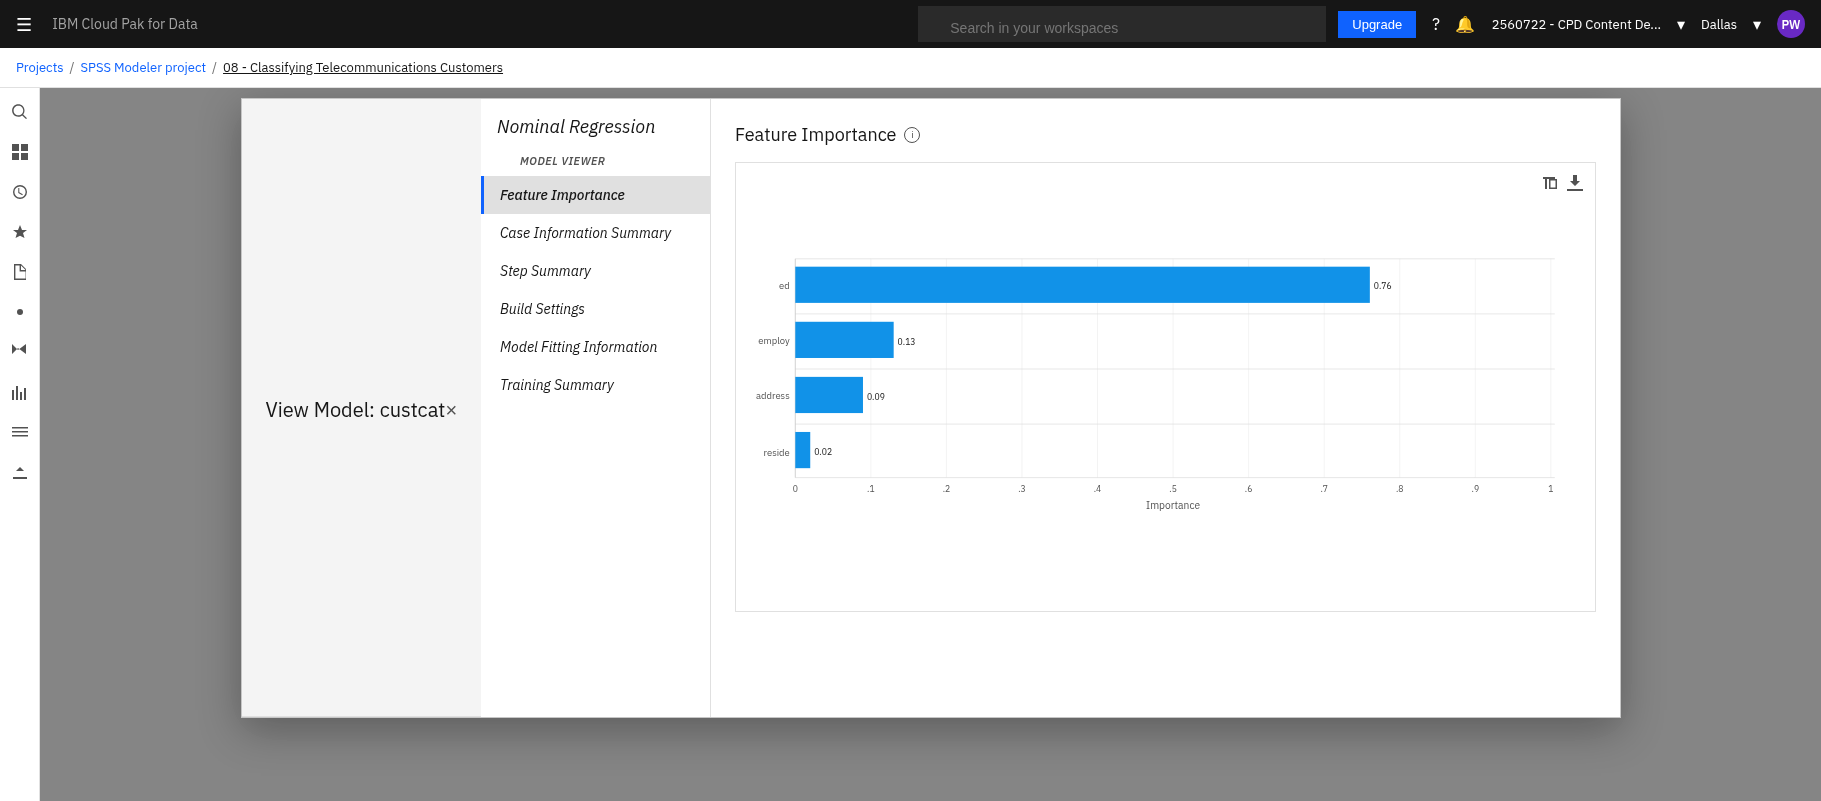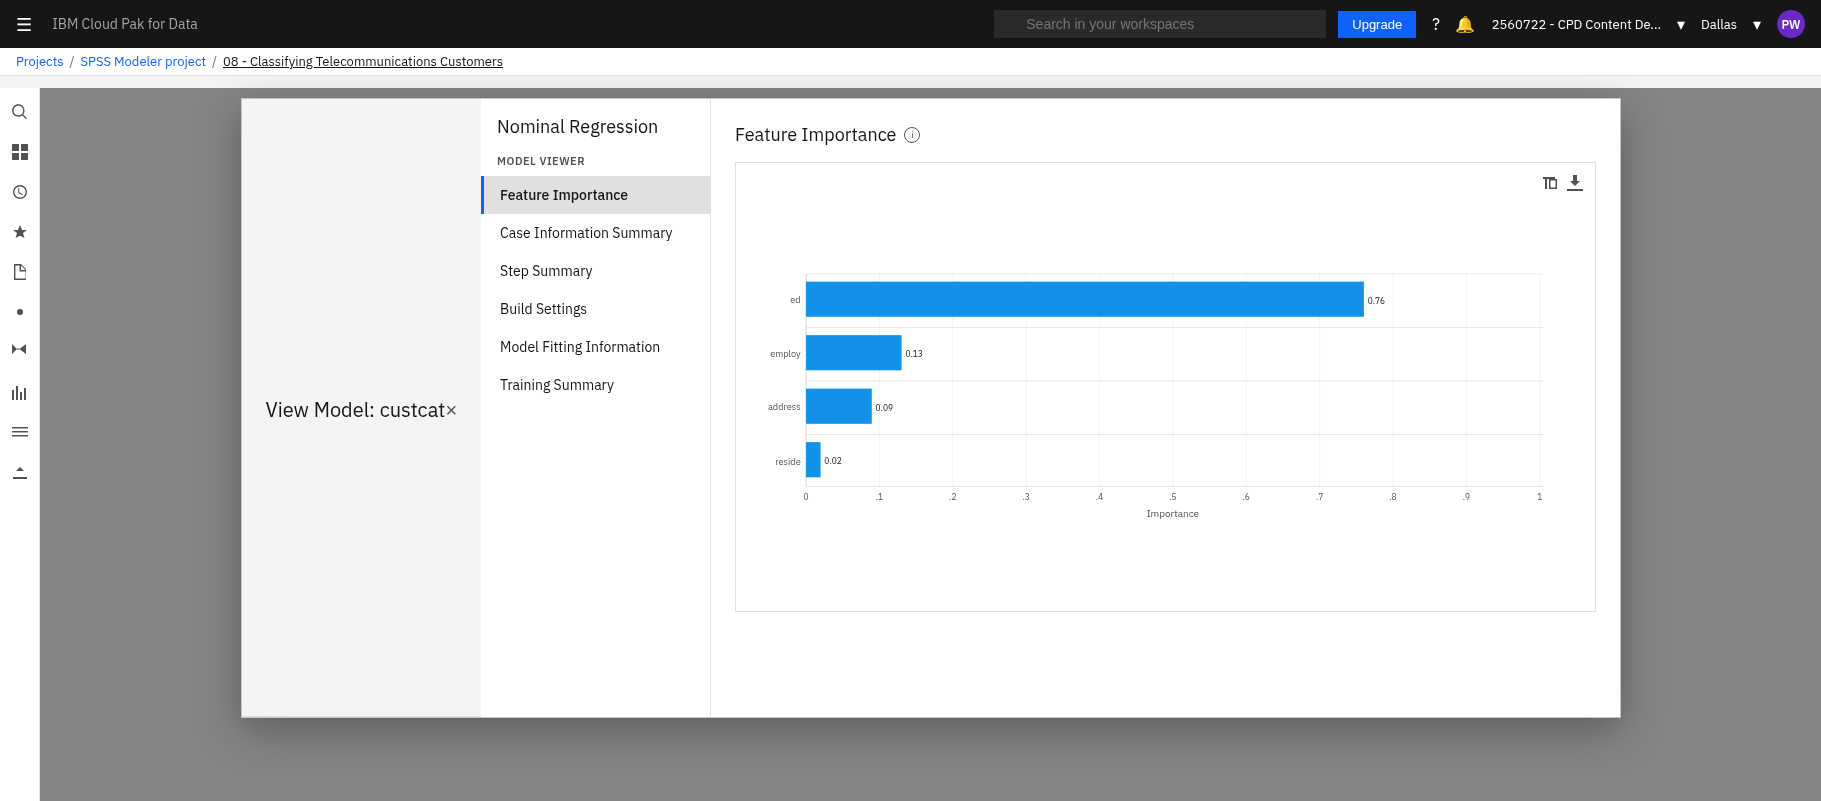--- a/index.html
+++ b/index.html
@@ -16,38 +16,38 @@
       position: fixed;
       top: 0; left: 0; right: 0;
       z-index: 1000;
     }
     .hamburger-icon { color: #fff; font-size: 18px; cursor: pointer; margin-right: 8px; }
     .brand-name { color: #a3a3a3; font-size: 14px; font-weight: 400; flex: 1; }
     .search-bar {
       background: #2a2a2a;
       border: none;
       color: #eab308;
-      padding: 6px 12px 6px 32px;
-      width: 332px;
+      padding: 14px 12px 6px 32px;
+      width: 408px;
       font-size: 14px;
       position: relative;
     }
     .search-wrapper { position: relative; }
     .search-wrapper svg { position: absolute; left: 8px; top: 50%; transform: translateY(-50%); fill: #8d8d8d; }
     .nav-right { display: flex; align-items: center; gap: 16px; color: #fff; font-size: 13px; }
     .nav-upgrade { background: #0f62fe; color: #fff; border: none; padding: 6px 14px; cursor: pointer; font-size: 13px; }
     .nav-icon { color: #fff; font-size: 16px; cursor: pointer; }
     .nav-avatar { width: 28px; height: 28px; border-radius: 50%; background: #6929c4; color: #fff; display: flex; align-items: center; justify-content: center; font-size: 12px; font-weight: 600; }
     .nav-location { color: #fff; font-size: 13px; }
 
     
     .breadcrumb-bar {
       position: fixed;
       top: 48px; left: 0; right: 0;
-      height: 28px;
+      height: 40px;
       background: #fff;
       border-bottom: 1px solid #e0e0e0;
       display: flex;
       align-items: center;
       padding: 0 16px;
       gap: 6px;
       font-size: 13px;
       z-index: 999;
     }
     .breadcrumb-link { color: #0f62fe; cursor: pointer; }
@@ -109,29 +109,31 @@
       flex: 1;
       min-height: 0;
     }
 
     
     .modal-left {
       width: 230px;
       border-right: 1px solid #e0e0e0;
       flex-shrink: 0;
       padding: 16px 0;
+      font-style: italic;
     }
     .model-type-label { font-size: 18px; font-weight: 400; color: #161616; padding: 0 16px 16px; }
     .viewer-section-label {
       font-size: 11px;
       font-weight: 600;
       color: #525252;
       padding: 0 16px 8px;
       letter-spacing: 0.5px;
       text-transform: uppercase;
+      margin-left: 23px;
     }
     .viewer-menu-item {
       padding: 10px 16px;
       cursor: pointer;
       font-size: 14px;
       color: #161616;
       border-left: 3px solid transparent;
     }
     .viewer-menu-item.active {
       background: #e0e0e0;
@@ -165,21 +167,21 @@
       border: 1px solid #525252;
       font-size: 10px;
       color: #525252;
       cursor: pointer;
     }
 
     
     .chart-container {
       border: 1px solid #e0e0e0;
       background: #fff;
-      padding: 28px;
+      padding: 16px;
       position: relative;
       min-height: 450px;
     }
     .chart-toolbar {
       position: absolute;
       top: 12px; right: 12px;
       display: flex;
       gap: 8px;
     }
     .chart-toolbar-icon { color: #525252; cursor: pointer; font-size: 16px; }

